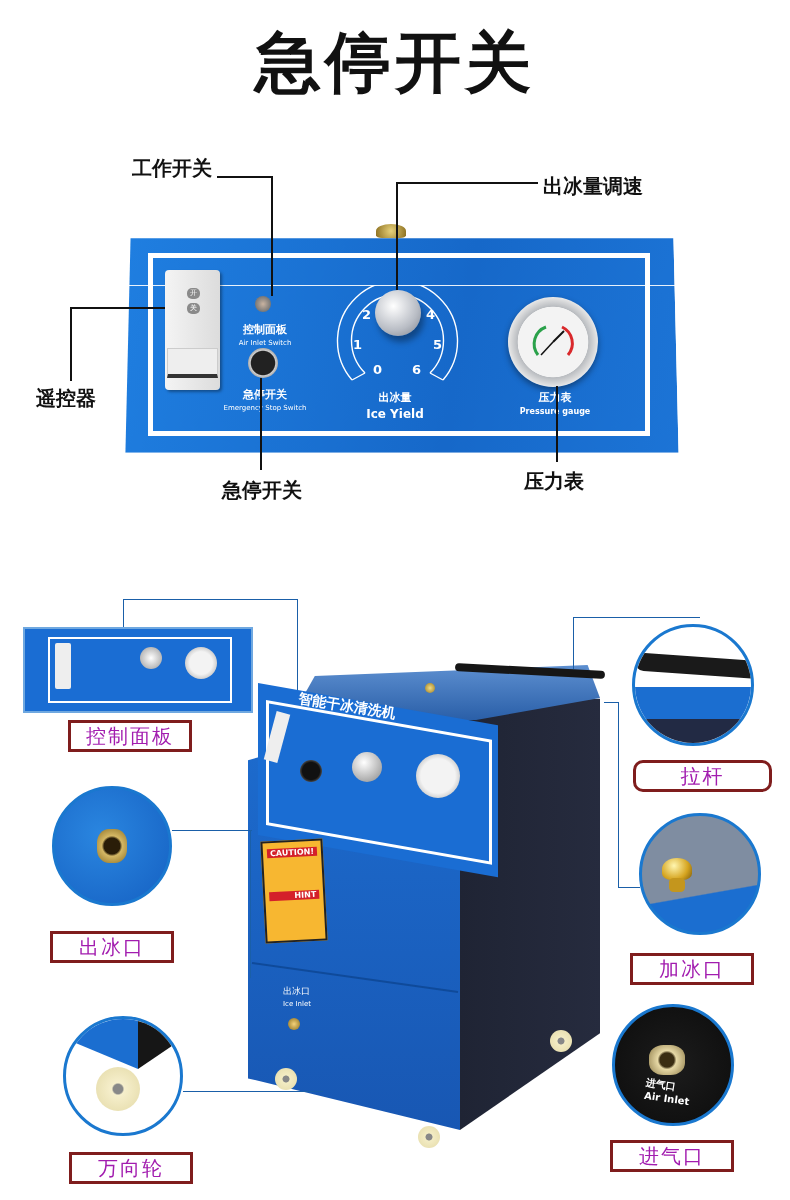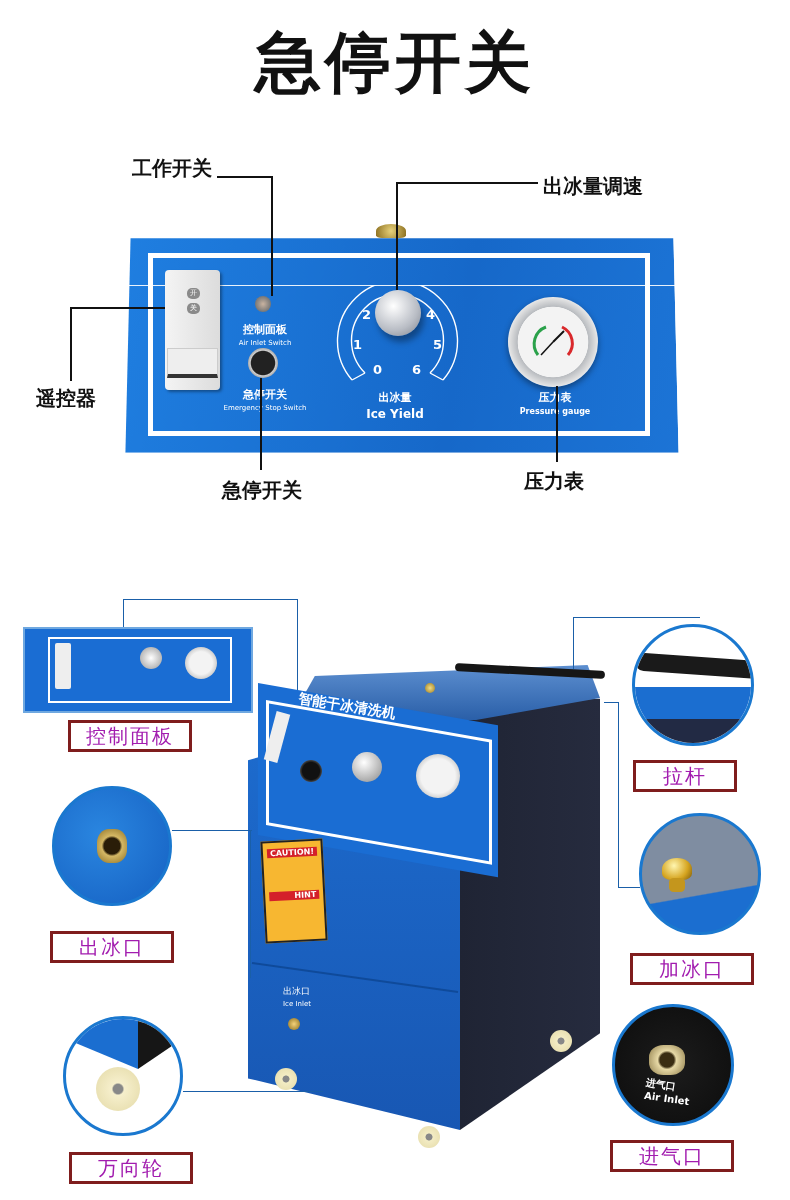--- a/index.html
+++ b/index.html
@@ -165,21 +165,21 @@
   <div class="thin" style="left:183px;top:1091px;width:140px;height:1px;"></div>
   <div class="abs label-box" style="left:69px;top:1152px;width:124px;">万向轮</div>
 
   <div class="abs circle" style="left:632px;top:624px;width:122px;height:122px;background:#fff;">
     <div style="position:absolute;left:0;top:30px;width:130px;height:18px;background:#1a1a1a;border-radius:9px;transform:rotate(4deg);"></div>
     <div style="position:absolute;left:0;top:60px;width:130px;height:32px;background:#1b6ed0;"></div>
     <div style="position:absolute;left:0;top:92px;width:130px;height:40px;background:#222a44;"></div>
   </div>
   <div class="thin" style="left:573px;top:617px;width:1px;height:52px;"></div>
   <div class="thin" style="left:573px;top:617px;width:127px;height:1px;"></div>
-  <div class="abs label-box" style="left:633px;top:760px;width:104px;">拉杆</div>
+  <div class="abs label-box" style="left:633px;top:760px;width:139px;border-radius:10px;">拉杆</div>
 
   <div class="abs circle" style="left:639px;top:813px;width:122px;height:122px;background:linear-gradient(170deg,#7f8da1 0 65%,#1b6ed0 66%);">
     <div style="position:absolute;left:20px;top:42px;width:30px;height:22px;border-radius:50% 50% 30% 30%;background:radial-gradient(circle at 40% 35%,#fff6b0,#d6a520 60%,#7c5a0a);"></div>
     <div style="position:absolute;left:27px;top:62px;width:16px;height:14px;background:#c4961d;border-radius:30%;"></div>
   </div>
   <div class="thin" style="left:604px;top:702px;width:14px;height:1px;"></div>
   <div class="thin" style="left:618px;top:702px;width:1px;height:186px;"></div>
   <div class="thin" style="left:618px;top:887px;width:22px;height:1px;"></div>
   <div class="abs label-box" style="left:630px;top:953px;width:124px;">加冰口</div>
 

